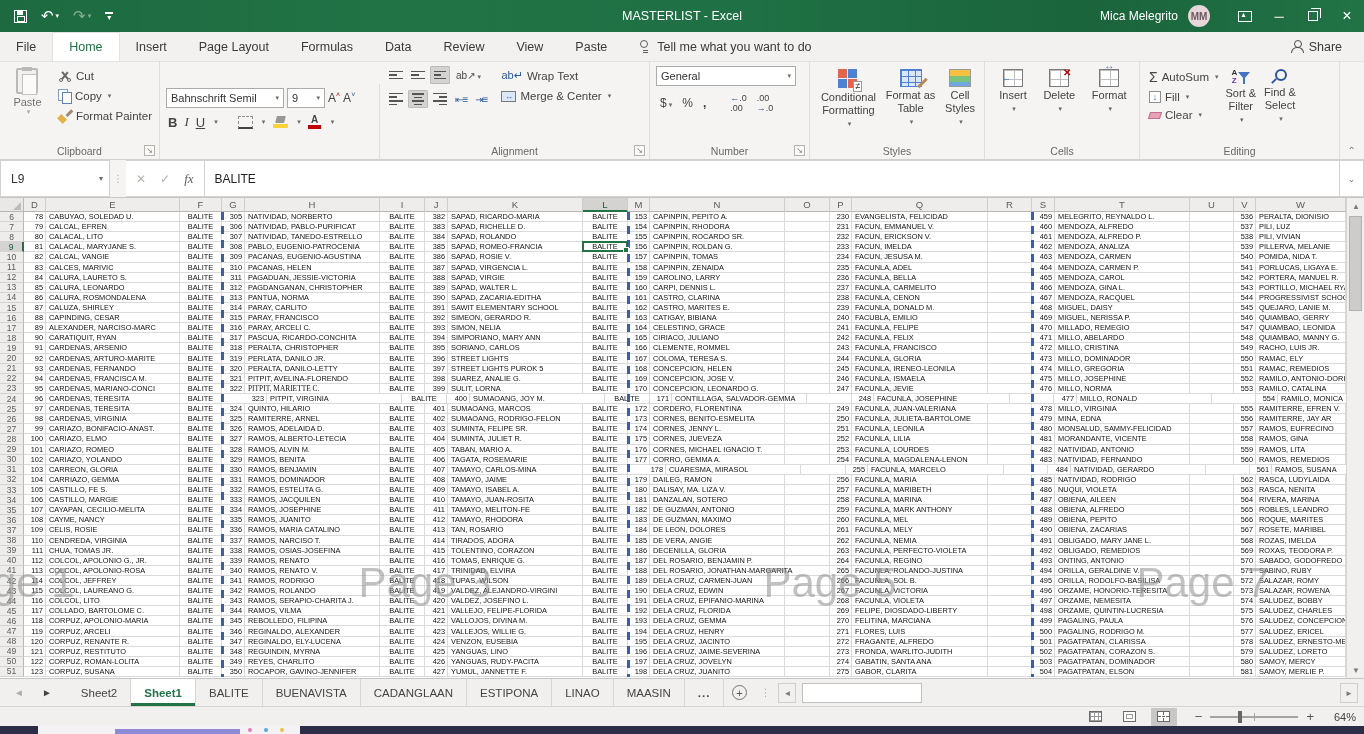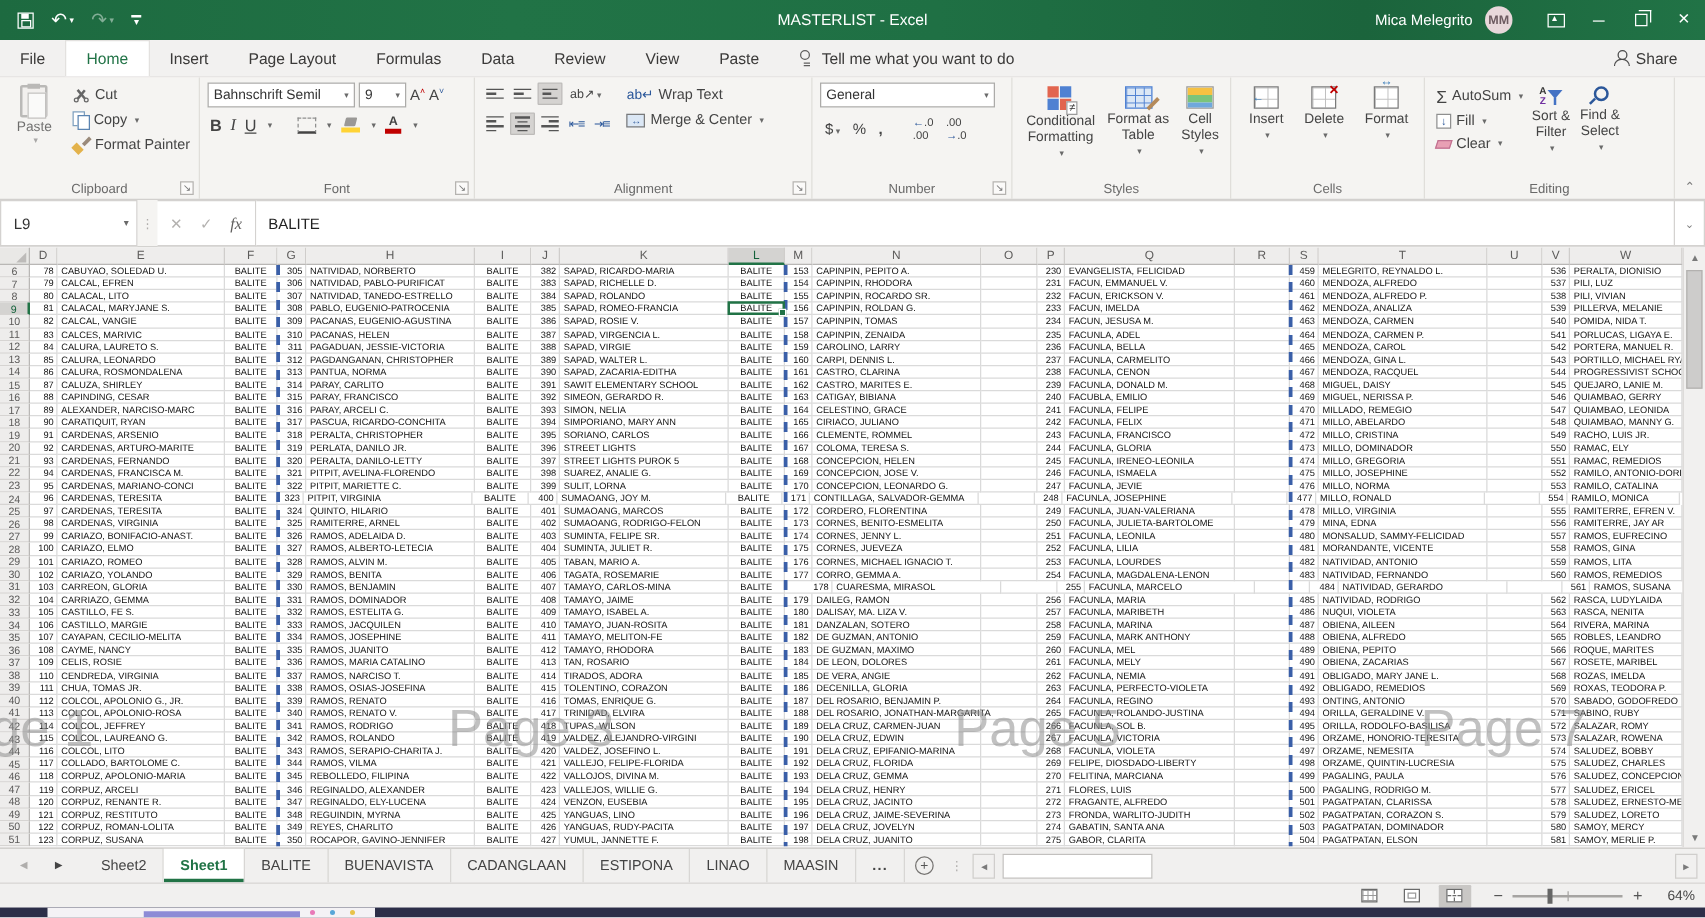--- a/index.html
+++ b/index.html
@@ -72,21 +72,21 @@
   .scissors .h1,.scissors .h2 { position:absolute; bottom:0; width:4px; height:4px; border:1.4px solid #666; border-radius:50%; }
   .scissors .h1 { left:1px; } .scissors .h2 { right:1px; }
   .copy-glyph { position:relative; width:13px; height:13px; flex:none; }
   .copy-glyph::before { content:""; position:absolute; top:0; left:0; width:8px; height:10px; border:1.3px solid #7d9ebd; background:#fff; }
   .copy-glyph::after { content:""; position:absolute; top:3px; left:4px; width:8px; height:10px; border:1.3px solid #5b84b1; background:#fff; }
   .brush-glyph { position:relative; width:14px; height:13px; flex:none; }
   .brush-glyph::before { content:""; position:absolute; top:0; right:1px; width:2.5px; height:8px; background:#9a8a7a; transform:rotate(45deg); }
   .brush-glyph::after { content:""; position:absolute; bottom:0; left:0; width:8px; height:6px; background:#e3b24b; transform:rotate(45deg); }
 
   
-  #grp-font { width:220px; }
+  #grp-font { width:220px;margin-top:22px; }
   .font-row1 { display:flex; align-items:center; gap:3px; }
   .font-row2 { display:flex; align-items:center; gap:7px; margin-top:6px; padding-left:2px; }
   .fmt-b { font-weight:bold; font-size:13px; color:#444; }
   .fmt-i { font-style:italic; font-family:"Liberation Serif",serif; font-size:13px; color:#444; }
   .fmt-u { text-decoration:underline; font-size:13px; color:#444; }
   .grow-btn { font-size:12px; color:#444; position:relative; }
   .grow-btn sup { font-size:7px; color:#c00000; }
   .border-glyph { width:15px; height:13px; border:1px dashed #8f8f8f; border-bottom:2px solid #444; }
   .fill-glyph { display:flex; flex-direction:column; align-items:center; width:16px; }
   .fill-glyph .bucket { width:9px; height:7px; background:#9a9896; transform:skewX(-14deg); border-radius:1px; }
@@ -973,21 +973,21 @@
           <div class="cell t-tag" style="width: 44px;"></div>
           <div class="cell t-num" style="width: 22px;">552</div>
           <div class="cell t-name" style="width: 90px;">RAMILO, ANTONIO-DORINA</div>
         </div>
         <div class="grow" style="height: 10.113px;">
           <div class="rowh">23</div>
           <div class="cell t-num" style="width: 22px;">95</div>
           <div class="cell t-name" style="width: 134px;">CARDENAS, MARIANO-CONCI</div>
           <div class="cell t-tag" style="width: 42px;">BALITE</div>
           <div class="cell t-num" style="width: 23px;">322</div>
-          <div class="cell t-name" style="width: 135px;">PITPIT, MARIETTE C.</div>
+          <div class="cell t-name" style="width: 135px; font-family: Liberation Serif, serif;">PITPIT, MARIETTE C.</div>
           <div class="cell t-tag" style="width: 45px;">BALITE</div>
           <div class="cell t-num" style="width: 23px;">399</div>
           <div class="cell t-name" style="width: 135px;">SULIT, LORNA</div>
           <div class="cell t-tag" style="width: 45px;">BALITE</div>
           <div class="cell t-num" style="width: 22px;">170</div>
           <div class="cell t-name spill" style="width: 135px;">CONCEPCION, LEONARDO G.</div>
           <div class="cell t-tag" style="width: 45px;"></div>
           <div class="cell t-num" style="width: 22px;">247</div>
           <div class="cell t-name spill" style="width: 136px;">FACUNLA, JEVIE</div>
           <div class="cell t-tag" style="width: 44px;"></div>
@@ -995,21 +995,21 @@
           <div class="cell t-name spill" style="width: 135px;">MILLO, NORMA</div>
           <div class="cell t-tag" style="width: 44px;"></div>
           <div class="cell t-num" style="width: 22px;">553</div>
           <div class="cell t-name" style="width: 90px;">RAMILO, CATALINA</div>
         </div>
         <div class="grow" style="height: 10.113px;">
           <div class="rowh">24</div>
           <div class="cell t-num" style="width: 22px;">96</div>
           <div class="cell t-name" style="width: 134px;">CARDENAS, TERESITA</div>
           <div class="cell t-tag" style="width: 42px;">BALITE</div>
-          <div class="cell t-num" style="width: 21px;">323</div>
+          <div class="cell t-num" style="width: 45px;">323</div>
           <div class="cell t-name" style="width: 135px;">PITPIT, VIRGINIA</div>
           <div class="cell t-tag" style="width: 45px;">BALITE</div>
           <div class="cell t-num" style="width: 23px;">400</div>
           <div class="cell t-name" style="width: 135px;">SUMAOANG, JOY M.</div>
           <div class="cell t-tag" style="width: 45px;">BALITE</div>
           <div class="cell t-num" style="width: 22px;">171</div>
           <div class="cell t-name spill" style="width: 135px;">CONTILLAGA, SALVADOR-GEMMA</div>
           <div class="cell t-tag" style="width: 45px;"></div>
           <div class="cell t-num" style="width: 22px;">248</div>
           <div class="cell t-name spill" style="width: 136px;">FACUNLA, JOSEPHINE</div>

